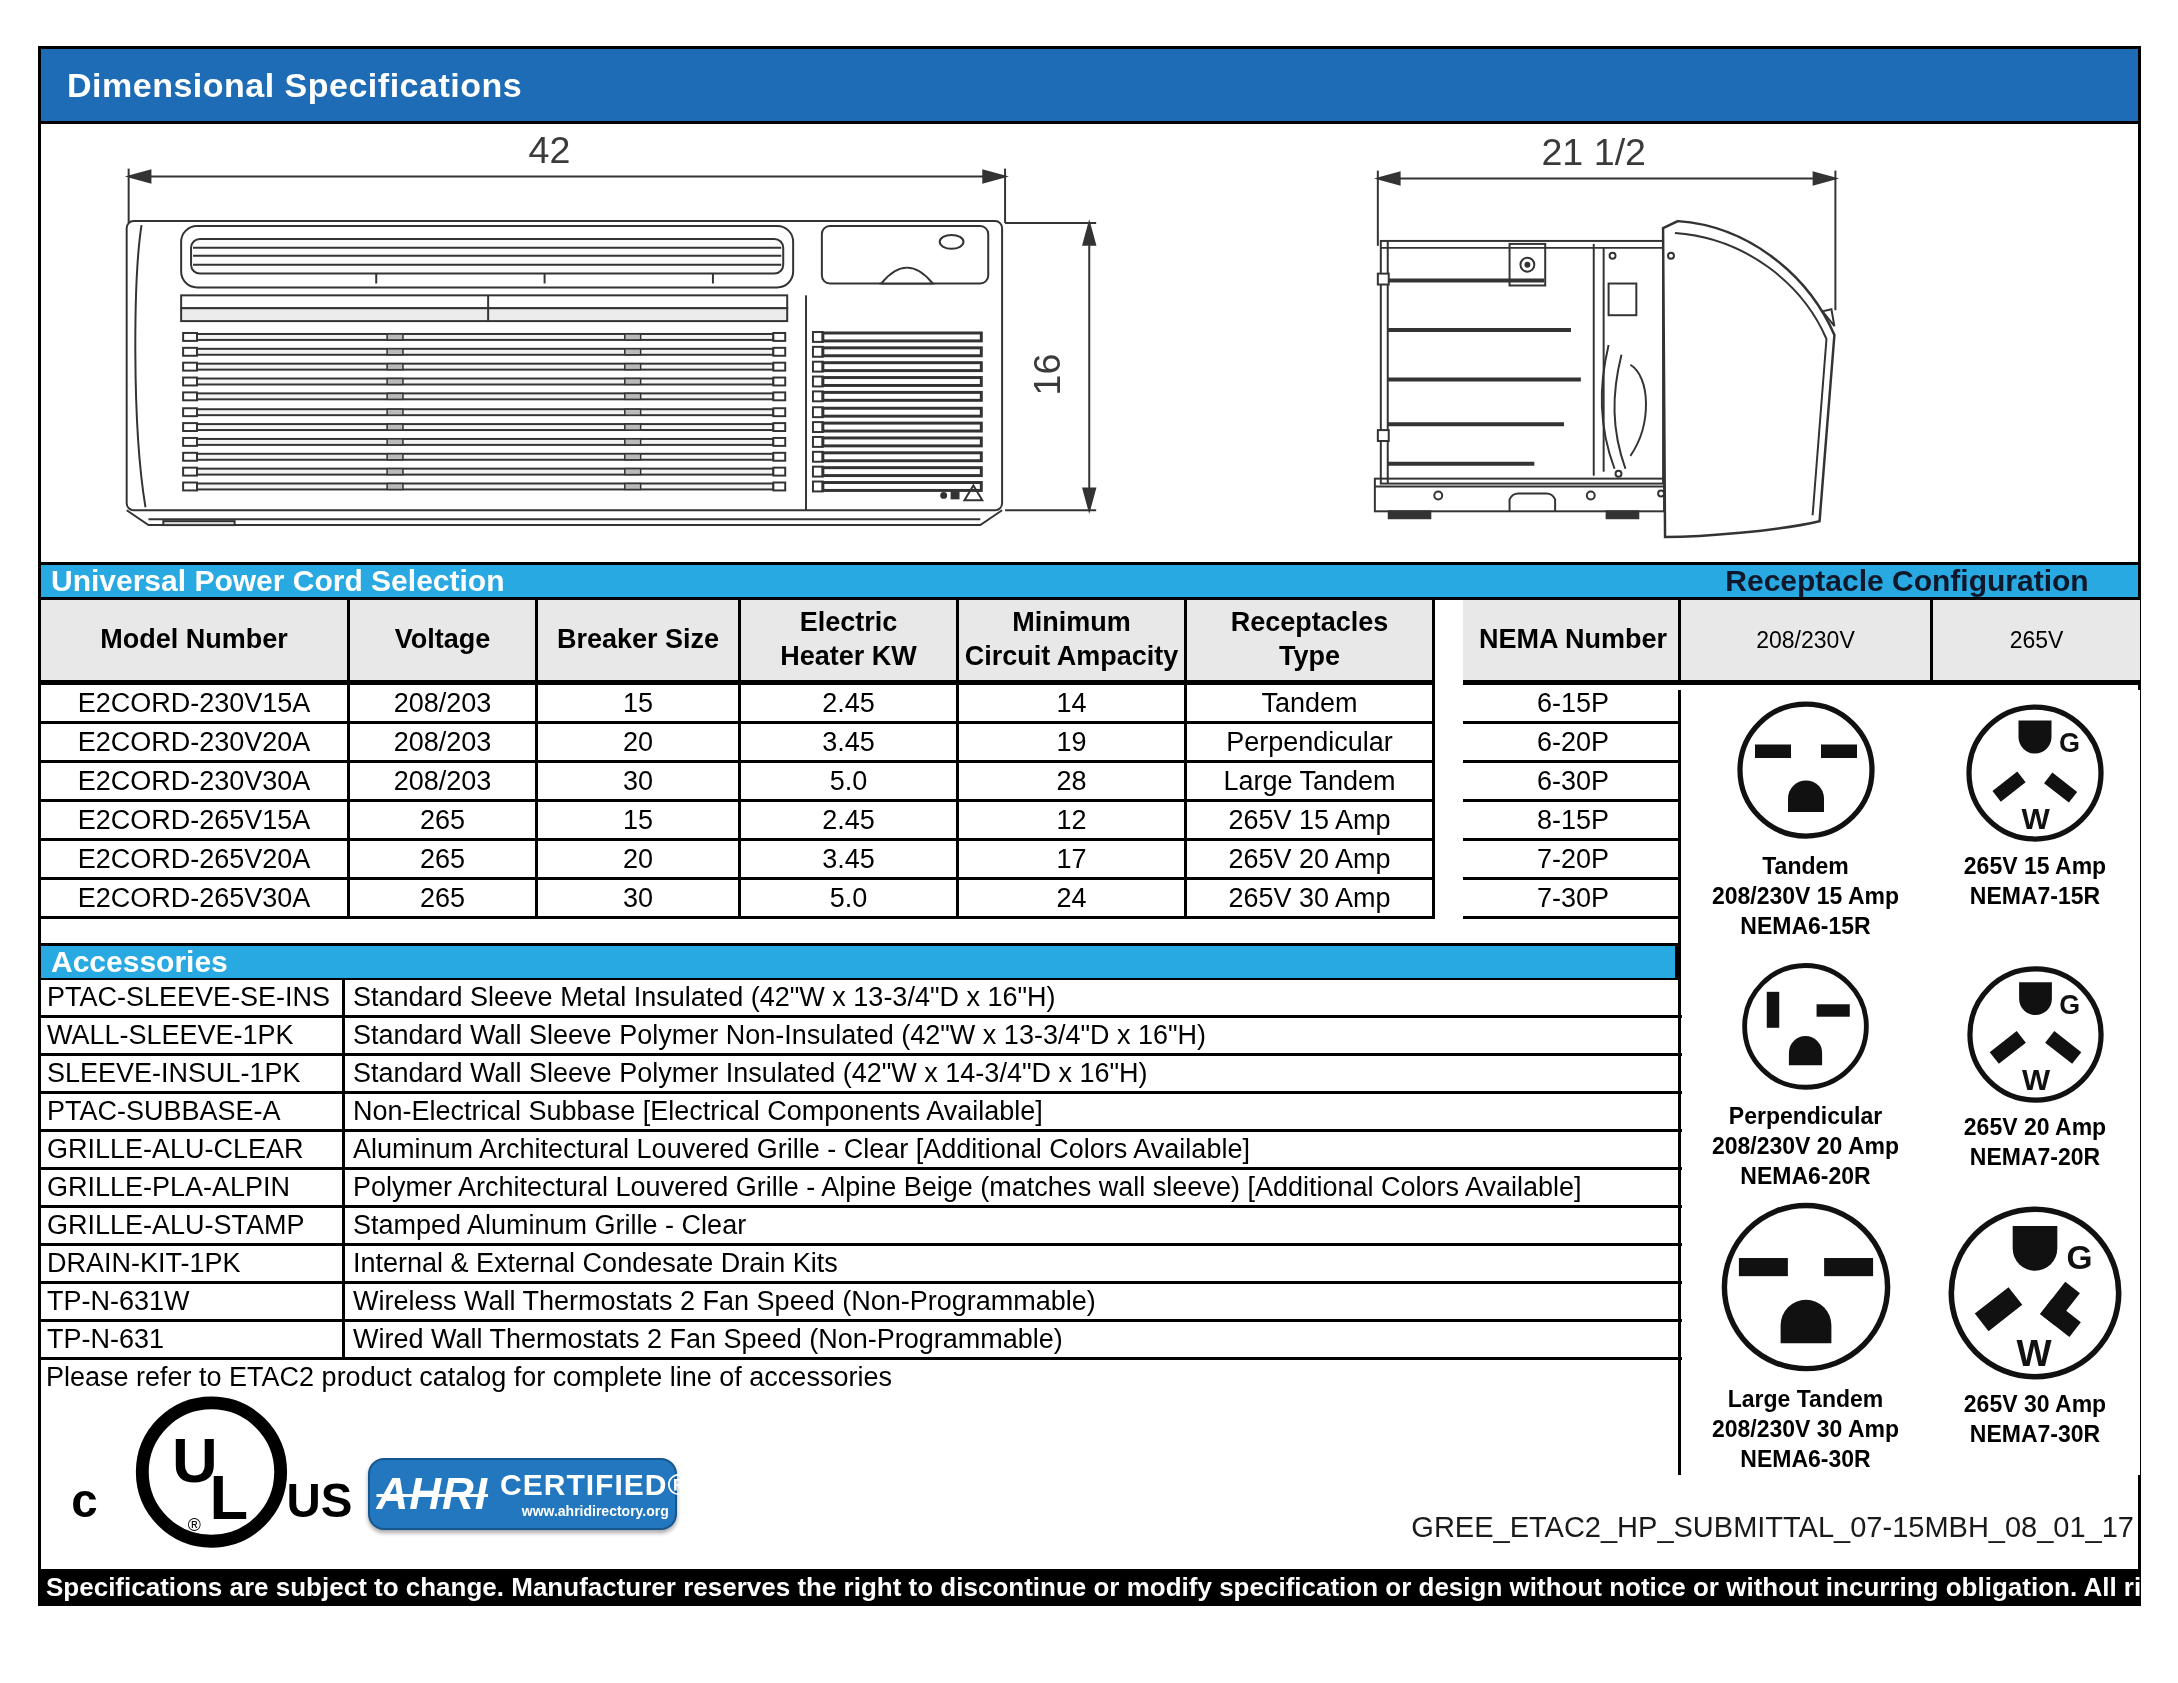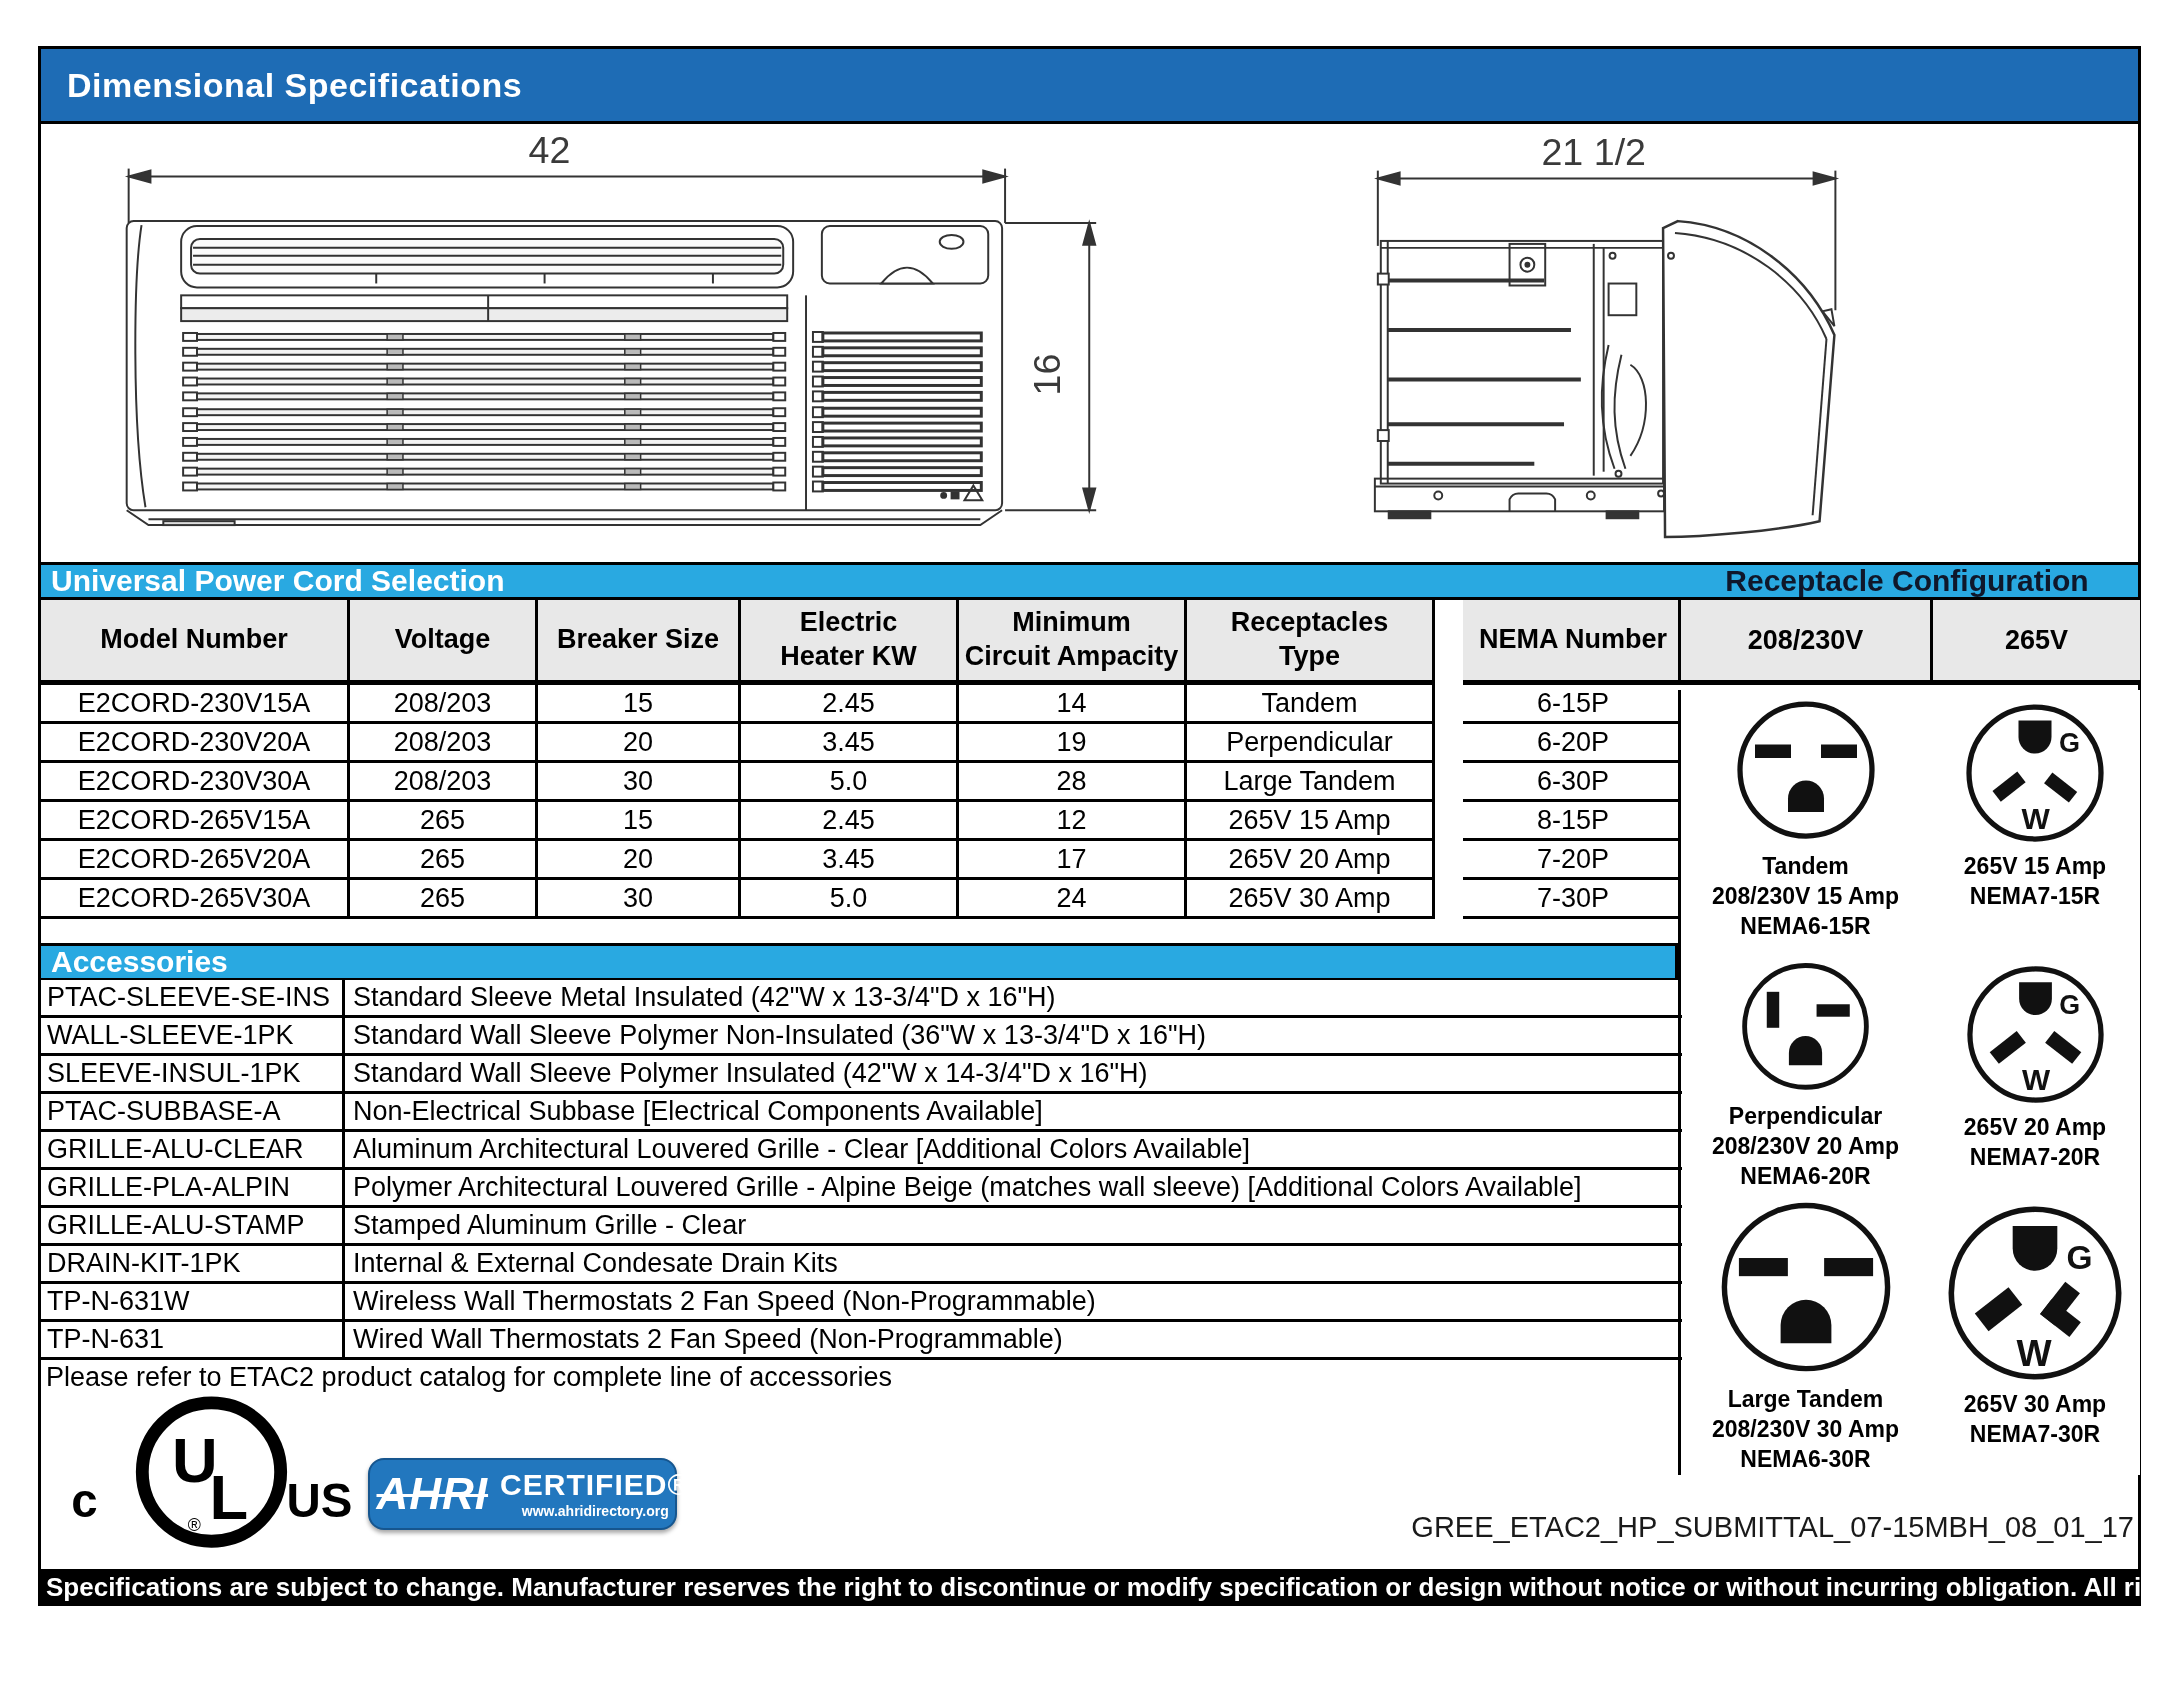--- a/index.html
+++ b/index.html
@@ -25,21 +25,21 @@
             border-left:3px solid #000;box-sizing:border-box;background:#fff;}
   .pc-h{background:#E8E8E8;font-weight:bold;font-size:27px;height:85px;box-sizing:border-box;
         border-right:3px solid #000;border-bottom:5px solid #000;display:flex;align-items:center;
         justify-content:center;text-align:center;white-space:pre-line;line-height:1.25;}
   .pc-c{font-size:27px;height:39px;box-sizing:border-box;border-right:3px solid #000;
         border-bottom:3px solid #000;display:flex;align-items:center;justify-content:center;}
   .no-r{border-right:none;margin-left:28px;}
   
   .rc-head{position:absolute;left:1678px;top:600px;width:462px;display:grid;
            grid-template-columns:252px 210px;box-sizing:border-box;}
-  .rc-hcell{background:#E8E8E8;font-weight:bold;font-size:27px;height:85px;box-sizing:border-box;
+  .rc-hcell{background:#E8E8E8;font-weight:normal;font-size:23px;height:85px;box-sizing:border-box;
             border-bottom:5px solid #000;border-left:3px solid #000;display:flex;align-items:center;justify-content:center;}
   .rc-hcell.sep{border-left:3px solid #000;}
   .rc-body{position:absolute;left:1678px;top:690px;width:462px;height:785px;box-sizing:border-box;
            border-left:3px solid #000;display:grid;grid-template-columns:249px 210px;
            grid-template-rows:262px 240px 283px;background:#fff;}
   .rc-cell{display:flex;flex-direction:column;align-items:center;justify-content:flex-start;padding-top:8px;}
   .rc-label{text-align:center;font-weight:bold;font-size:23px;line-height:1.3;margin-top:4px;}
   .ric{display:block;}
   
   .acc-table{position:absolute;left:38px;top:980px;width:1640px;display:grid;
@@ -371,21 +371,21 @@
     </div>
   </div>
 
   <div class="cyanbar acc-bar">
     <span class="t">Accessories</span>
   </div>
   <div class="acc-table">
     <div class="acc-m">PTAC-SLEEVE-SE-INS</div>
     <div class="acc-d">Standard Sleeve Metal Insulated (42"W x 13-3/4"D x 16"H)</div>
     <div class="acc-m">WALL-SLEEVE-1PK</div>
-    <div class="acc-d">Standard Wall Sleeve Polymer Non-Insulated (36"W x 13-3/4"D x 16"H)</div>
+    <div class="acc-d">Standard Wall Sleeve Polymer Non-Insulated (42"W x 13-3/4"D x 16"H)</div>
     <div class="acc-m">SLEEVE-INSUL-1PK</div>
     <div class="acc-d">Standard Wall Sleeve Polymer Insulated (42"W x 14-3/4"D x 16"H)</div>
     <div class="acc-m">PTAC-SUBBASE-A</div>
     <div class="acc-d">Non-Electrical Subbase [Electrical Components Available]</div>
     <div class="acc-m">GRILLE-ALU-CLEAR</div>
     <div class="acc-d">Aluminum Architectural Louvered Grille - Clear [Additional Colors Available]</div>
     <div class="acc-m">GRILLE-PLA-ALPIN</div>
     <div class="acc-d">Polymer Architectural Louvered Grille - Alpine Beige (matches wall sleeve) [Additional Colors Available]</div>
     <div class="acc-m">GRILLE-ALU-STAMP</div>
     <div class="acc-d">Stamped Aluminum Grille - Clear</div>

